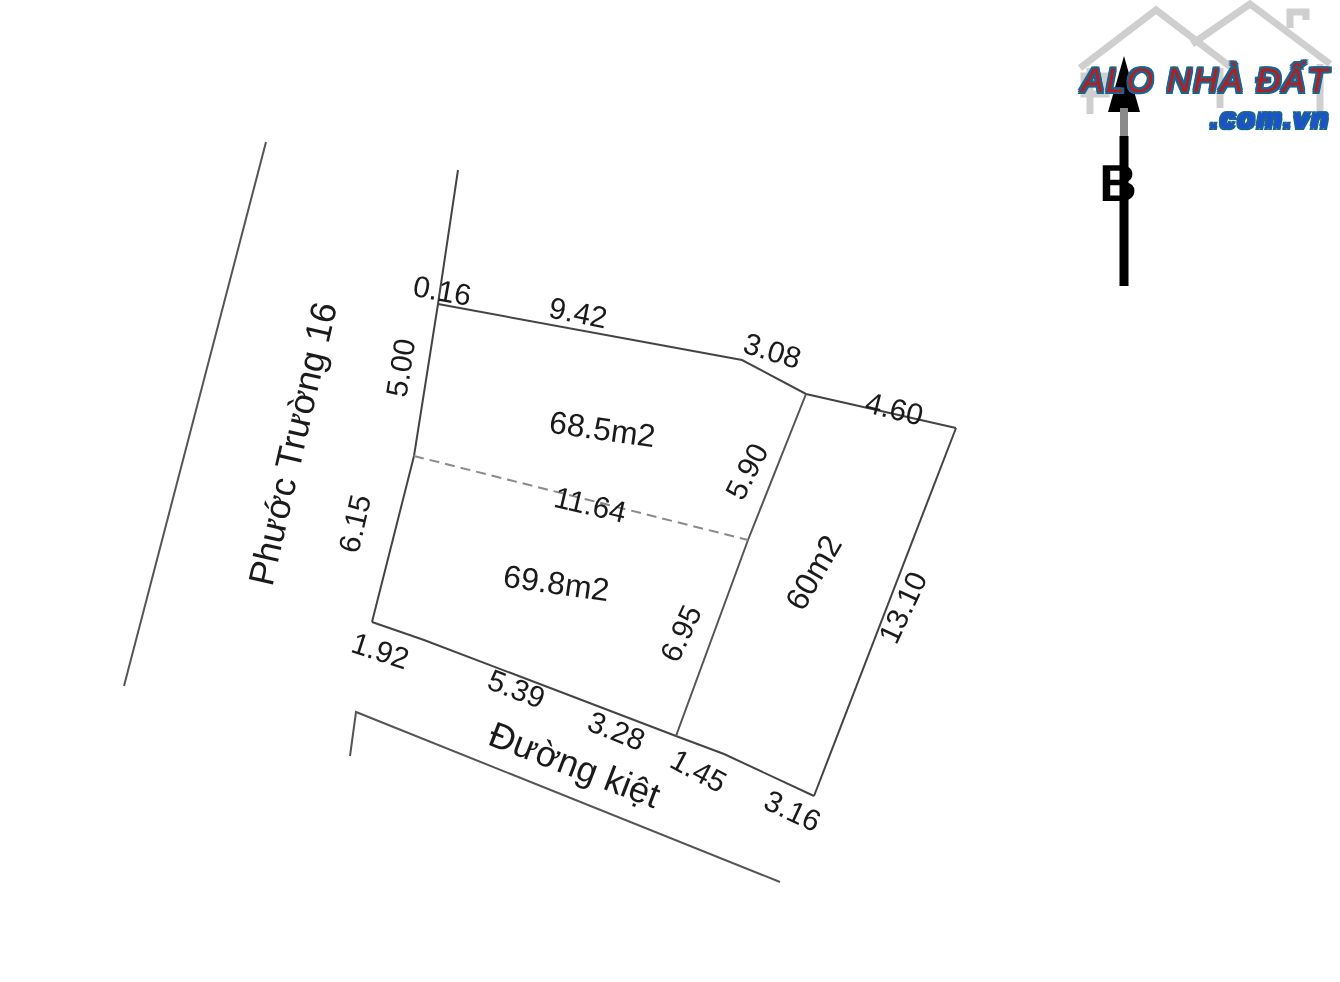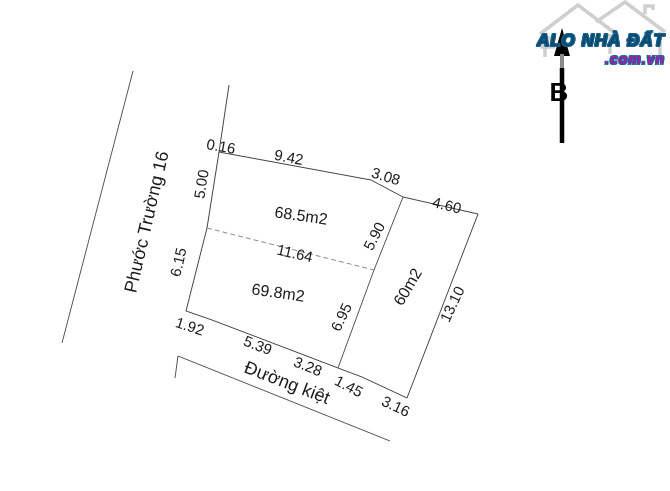--- a/index.html
+++ b/index.html
@@ -11,30 +11,30 @@
   .lbl{
     position:absolute;color:#1a1a1a;white-space:nowrap;
     transform-origin:center center;user-select:none;
   }
   .dim{font-size:15px;}
   .area{font-size:16px;}
   .road{font-size:18px;}
   .north-b{font-size:26px;font-weight:bold;color:#000;}
   .brand{
     position:absolute;right:5px;top:31px;
-    font-size:17px;font-weight:bold;font-style:italic;letter-spacing:1px;
-    color:#0c4a6e;
+    font-size:17px;font-weight:normal;font-style:italic;letter-spacing:1px;
+    color:#b91c1c;
     text-shadow:-1px -1px 0 #1a648f,1px -1px 0 #1a648f,-1px 1px 0 #1a648f,
                  1px 1px 0 #1a648f,0 -1px 0 #1a648f,0 1px 0 #1a648f,
                 -1px 0 0 #1a648f,1px 0 0 #1a648f;
   }
   .brand-domain{
     position:absolute;right:5px;top:51px;
     font-size:14px;font-weight:bold;font-style:italic;letter-spacing:1px;
-    color:#a21caf;
+    color:#1d4ed8;
     text-shadow:-1px -1px 0 #1a648f,1px -1px 0 #1a648f,-1px 1px 0 #1a648f,
                  1px 1px 0 #1a648f;
   }
 </style>
 </head>
 <body>
 
 <div id="canvas">
 
   <svg id="plan-svg" width="670" height="491" viewBox="0 0 670 491">

